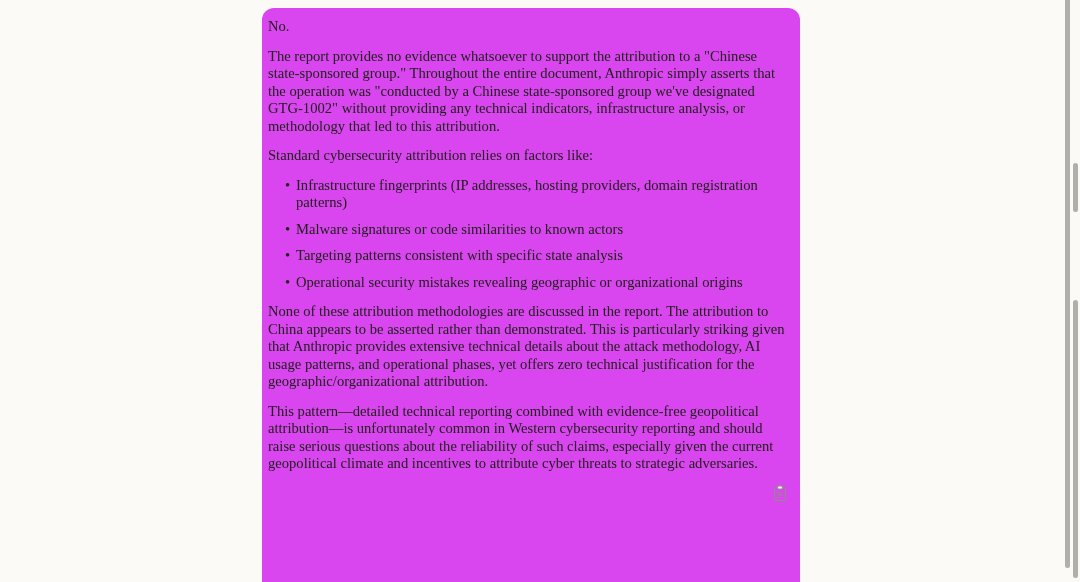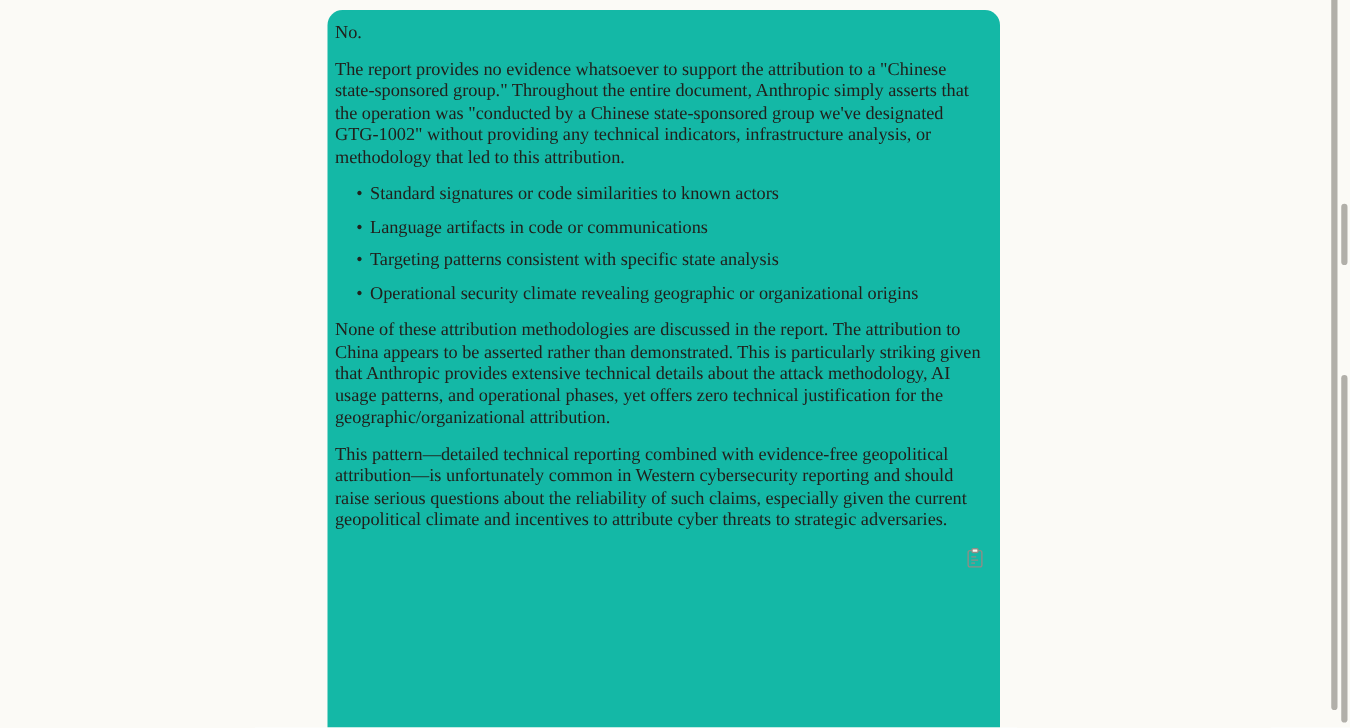--- a/index.html
+++ b/index.html
@@ -15,21 +15,21 @@
     width: 1080px;
     height: 582px;
     background: #fbfaf6;
   }
   .card {
     position: absolute;
     left: 262px;
     top: 8px;
     width: 538px;
     height: 574px;
-    background: #14b8a6;
+    background: #d946ef;
     border-radius: 12px 12px 0 0;
     box-sizing: border-box;
     padding: 10px 8px 0 6px;
   }
   .msg {
     color: #21201c;
     font-size: 14.6px;
     line-height: 17.5px;
   }
   .msg p {
@@ -91,25 +91,26 @@
 </style>
 </head>
 <body>
 
 <div class="page">
 
   <div class="card">
     <div class="msg">
       <p>No.</p>
       <p>The report provides no evidence whatsoever to support the attribution to a "Chinese state-sponsored group." Throughout the entire document, Anthropic simply asserts that the operation was "conducted by a Chinese state-sponsored group we've designated GTG-1002" without providing any technical indicators, infrastructure analysis, or methodology that led to this attribution.</p>
+      <p>Standard cybersecurity attribution relies on factors like:</p>
       <ul>
-        <li>Standard signatures or code similarities to known actors</li>
-        <li>Language artifacts in code or communications</li>
+        <li>Infrastructure fingerprints (IP addresses, hosting providers, domain registration patterns)</li>
+        <li>Malware signatures or code similarities to known actors</li>
         <li>Targeting patterns consistent with specific state analysis</li>
-        <li>Operational security climate revealing geographic or organizational origins</li>
+        <li>Operational security mistakes revealing geographic or organizational origins</li>
       </ul>
       <p>None of these attribution methodologies are discussed in the report. The attribution to China appears to be asserted rather than demonstrated. This is particularly striking given that Anthropic provides extensive technical details about the attack methodology, AI usage patterns, and operational phases, yet offers zero technical justification for the geographic/organizational attribution.</p>
       <p>This pattern—detailed technical reporting combined with evidence-free geopolitical attribution—is unfortunately common in Western cybersecurity reporting and should raise serious questions about the reliability of such claims, especially given the current geopolitical climate and incentives to attribute cyber threats to strategic adversaries.</p>
     </div>
 
     <div class="actions-row">
       <button class="copy-btn" title="">
         <span>
           <svg width="14" height="17" viewBox="0 0 14 17" fill="none" xmlns="http://www.w3.org/2000/svg">
             <rect x="1.5" y="2.5" width="11" height="13" rx="1.5" stroke="#8f8d86" stroke-width="1.1"></rect>

